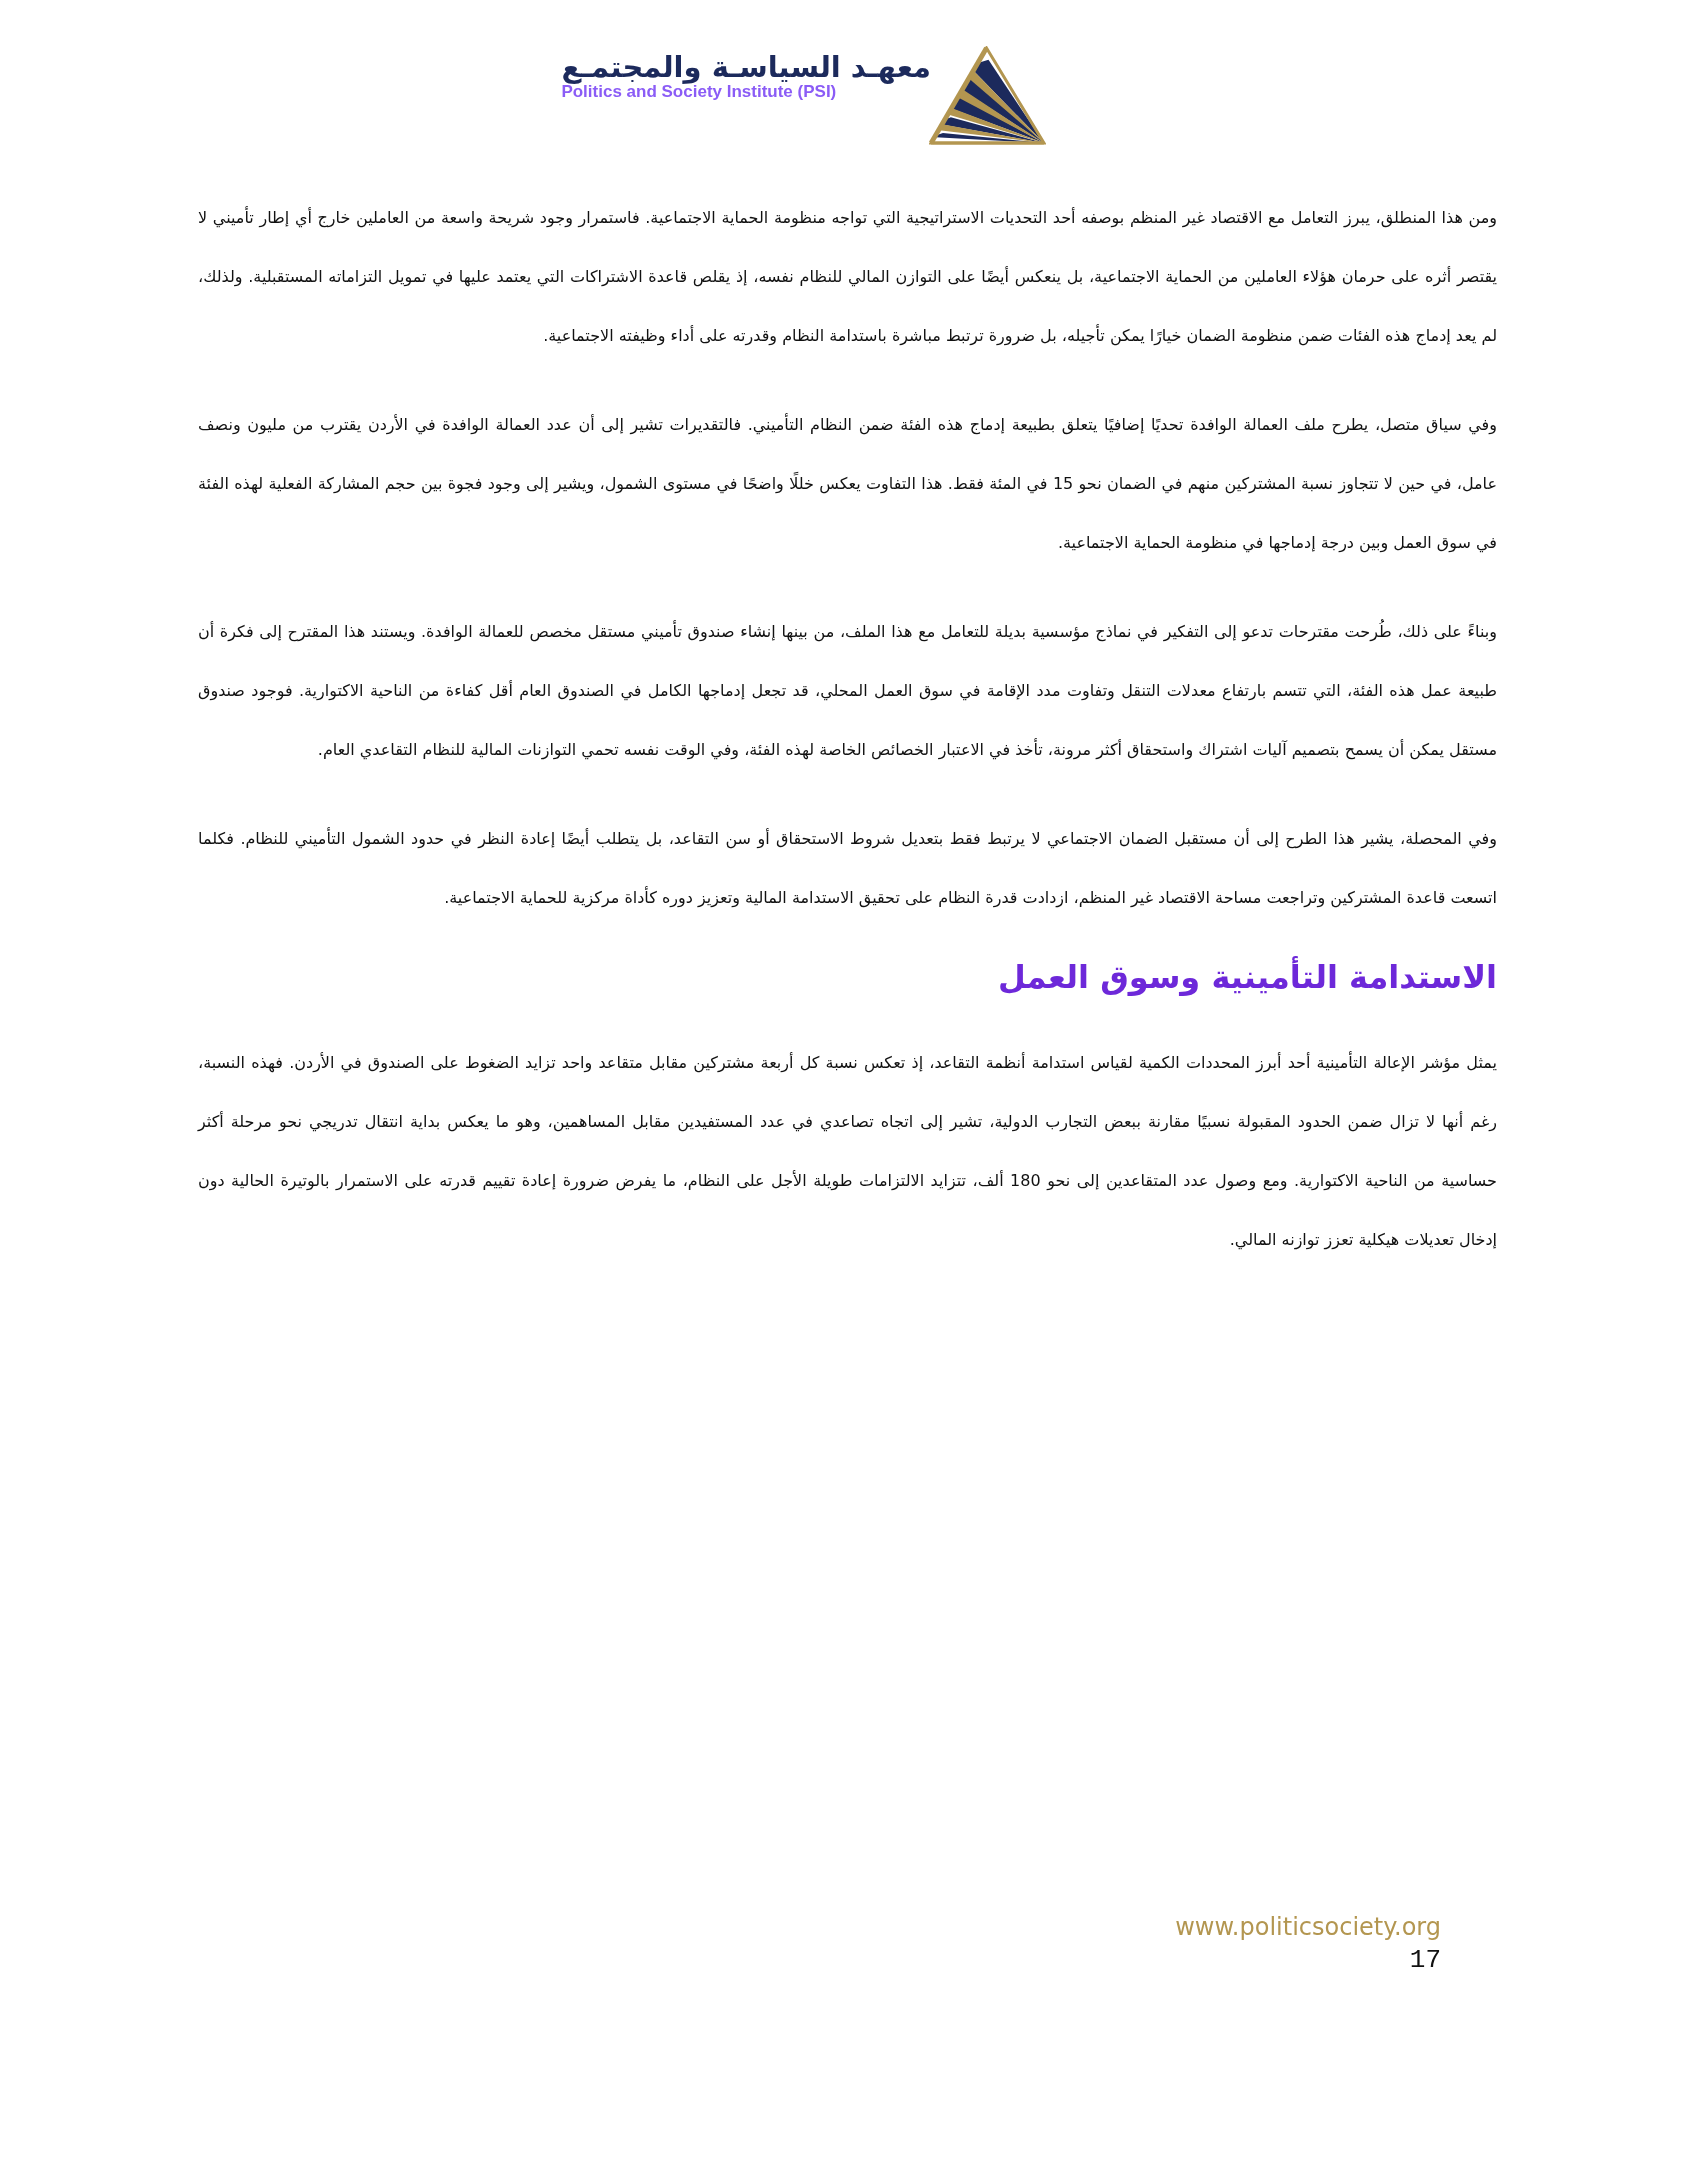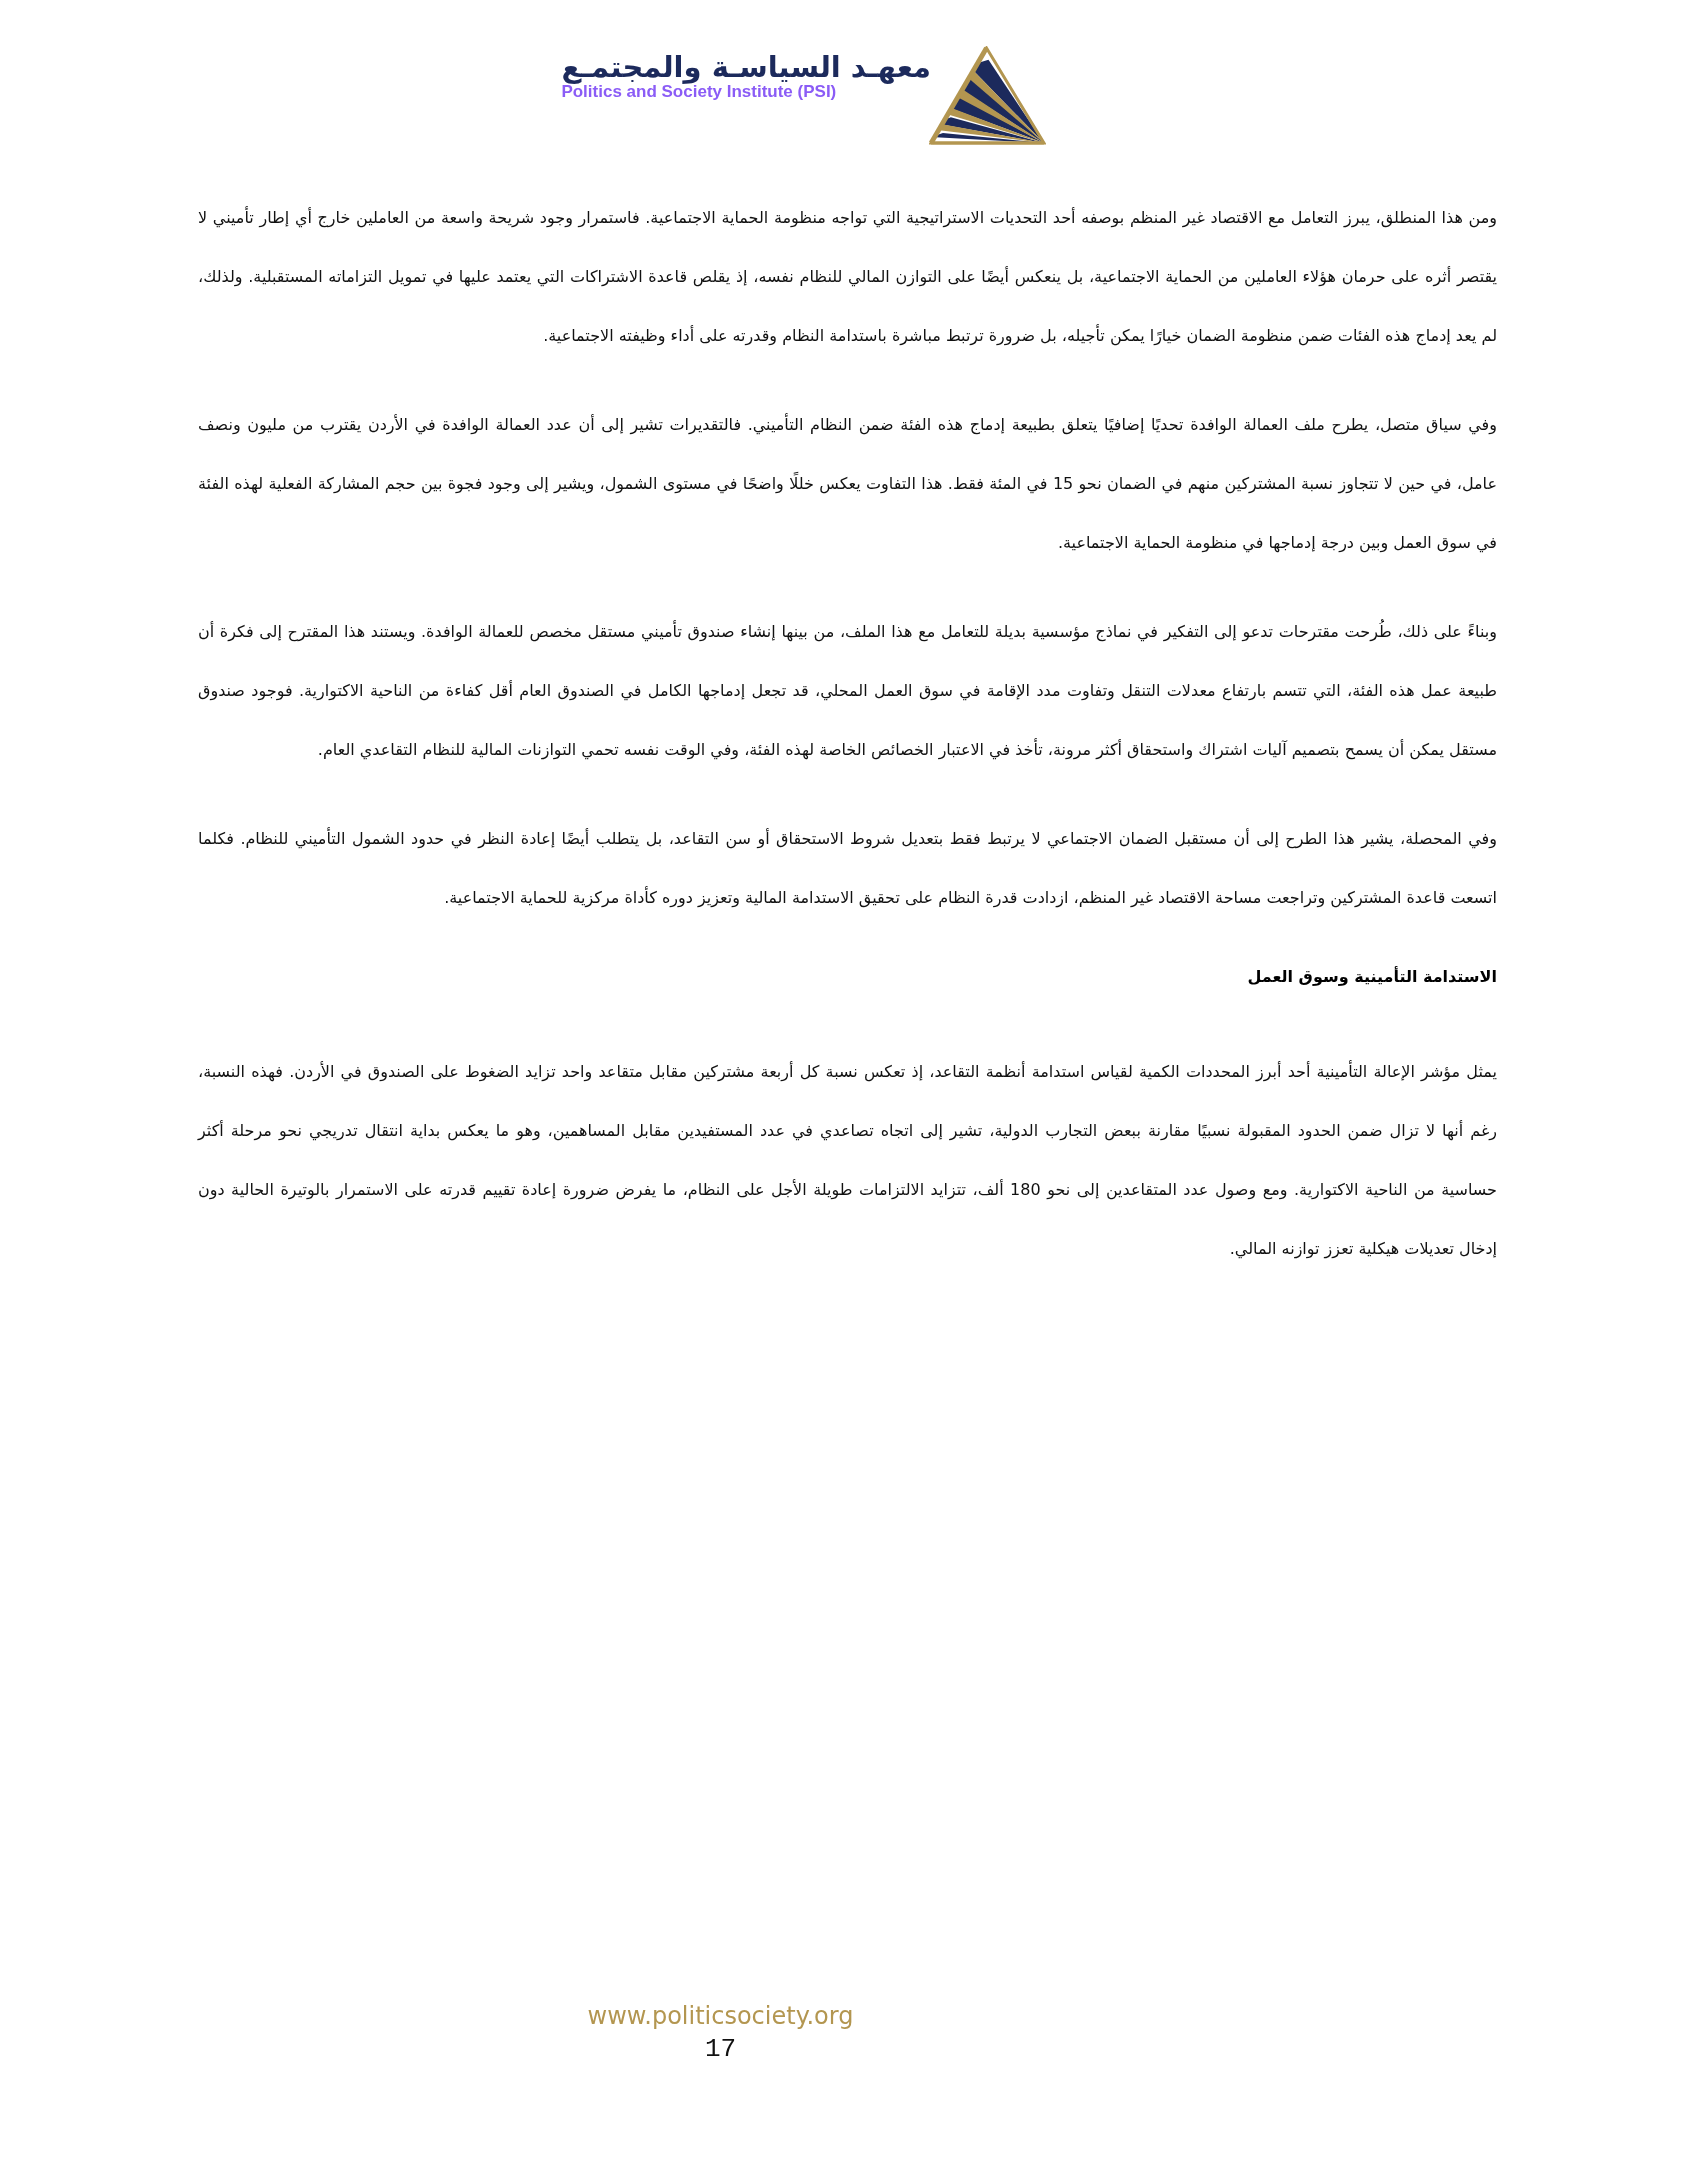--- a/index.html
+++ b/index.html
@@ -4,22 +4,22 @@
 <style>
   html, body { margin: 0; padding: 0; background: #ffffff; }
   body { width: 1683px; height: 2178px; position: relative; overflow: hidden; font-family: "DejaVu Sans", sans-serif; color: #111; }
   .header { position: absolute; top: 24px; left: 0; width: 1683px; height: 99px; }
   .brand { position: absolute; right: 752px; top: 28px; text-align: left; direction: ltr; }
   .brand-ar { font-family: "DejaVu Sans", sans-serif; font-size: 29px; font-weight: bold; color: #1c2a5c; direction: rtl; text-align: right; line-height: 30px; letter-spacing: 0px; }
   .brand-en { font-family: "Liberation Sans", sans-serif; font-size: 17px; font-weight: bold; color: #8b5cf6; line-height: 20px; white-space: nowrap; }
   .logo { position: absolute; left: 929px; top: 22px; width: 117px; height: 99px; }
   .content { position: absolute; top: 188px; left: 198px; width: 1299px; direction: rtl; text-align: justify; }
   .para { font-family: "DejaVu Sans", sans-serif; font-size: 16px; line-height: 59px; margin: 0 0 30px 0; text-align: justify; text-align-last: right; color: #111; }
-  .heading { font-family: "DejaVu Sans", sans-serif; font-size: 16px; font-weight: bold; color: #000000; margin: 2px 0 45px 0; line-height: 40px; }
-  .footer { position: absolute; top: 2000px; left: 0; width: 1441px; text-align: center; }
+  .heading { font-family: "DejaVu Sans", sans-serif; font-size: 32px; font-weight: bold; color: #6d28d9; margin: 2px 0 36px 0; line-height: 40px; }
+  .footer { position: absolute; top: 1911px; left: 0; width: 1441px; text-align: right; }
   .footer-url { font-family: "DejaVu Sans", sans-serif; font-size: 24px; color: #b39650; line-height: 32px; }
   .page-number { font-family: Liberation Mono, monospace; font-size: 26px; color: #111; line-height: 34px; }
 </style>
 </head>
 <body>
 
 <div class="header">
   <div class="brand">
     <div class="brand-ar">معهـد السياسـة والمجتمـع</div>
     <div class="brand-en">Politics and Society Institute (PSI)</div>

